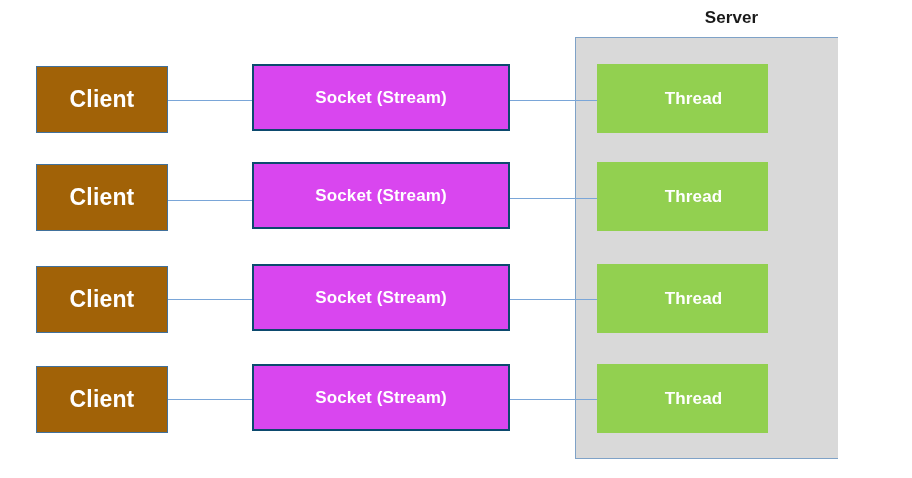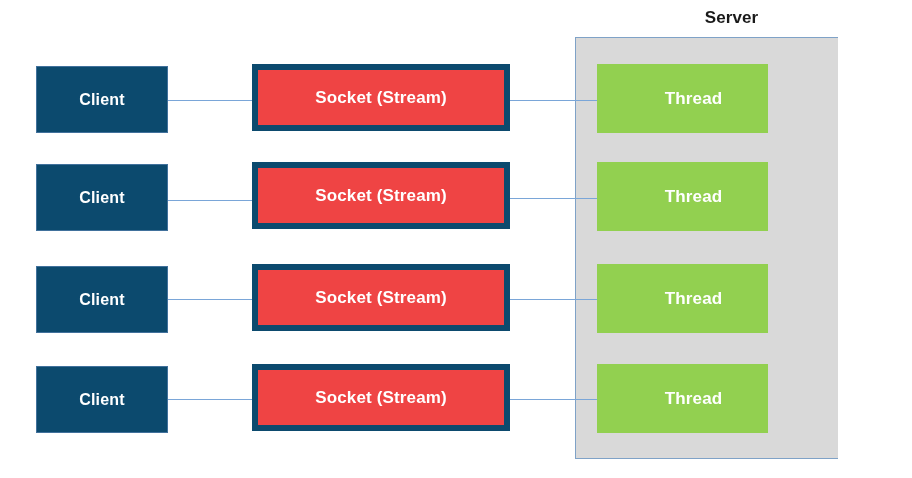--- a/index.html
+++ b/index.html
@@ -54,29 +54,29 @@
     color: #ffffff;
     font-weight: 600;
     letter-spacing: 0.15px;
     z-index: 3;
     user-select: none;
   }
 
   .node-client {
     width: 132px;
     height: 67px;
-    background: #0c4a6e;
+    background: #a16207;
     border: 1px solid #41719c;
-    font-size: 16px;
+    font-size: 23px;
   }
   .node-socket {
     width: 258px;
     height: 67px;
-    background: #ef4444;
-    border: 6px solid #0c4a6e;
+    background: #d946ef;
+    border: 2px solid #0c4a6e;
     font-size: 17px;
   }
   .node-thread {
     width: 171px;
     height: 69px;
     background: #92d050;
     border: none;
     font-size: 17px;
     padding-left: 22px;
   }

